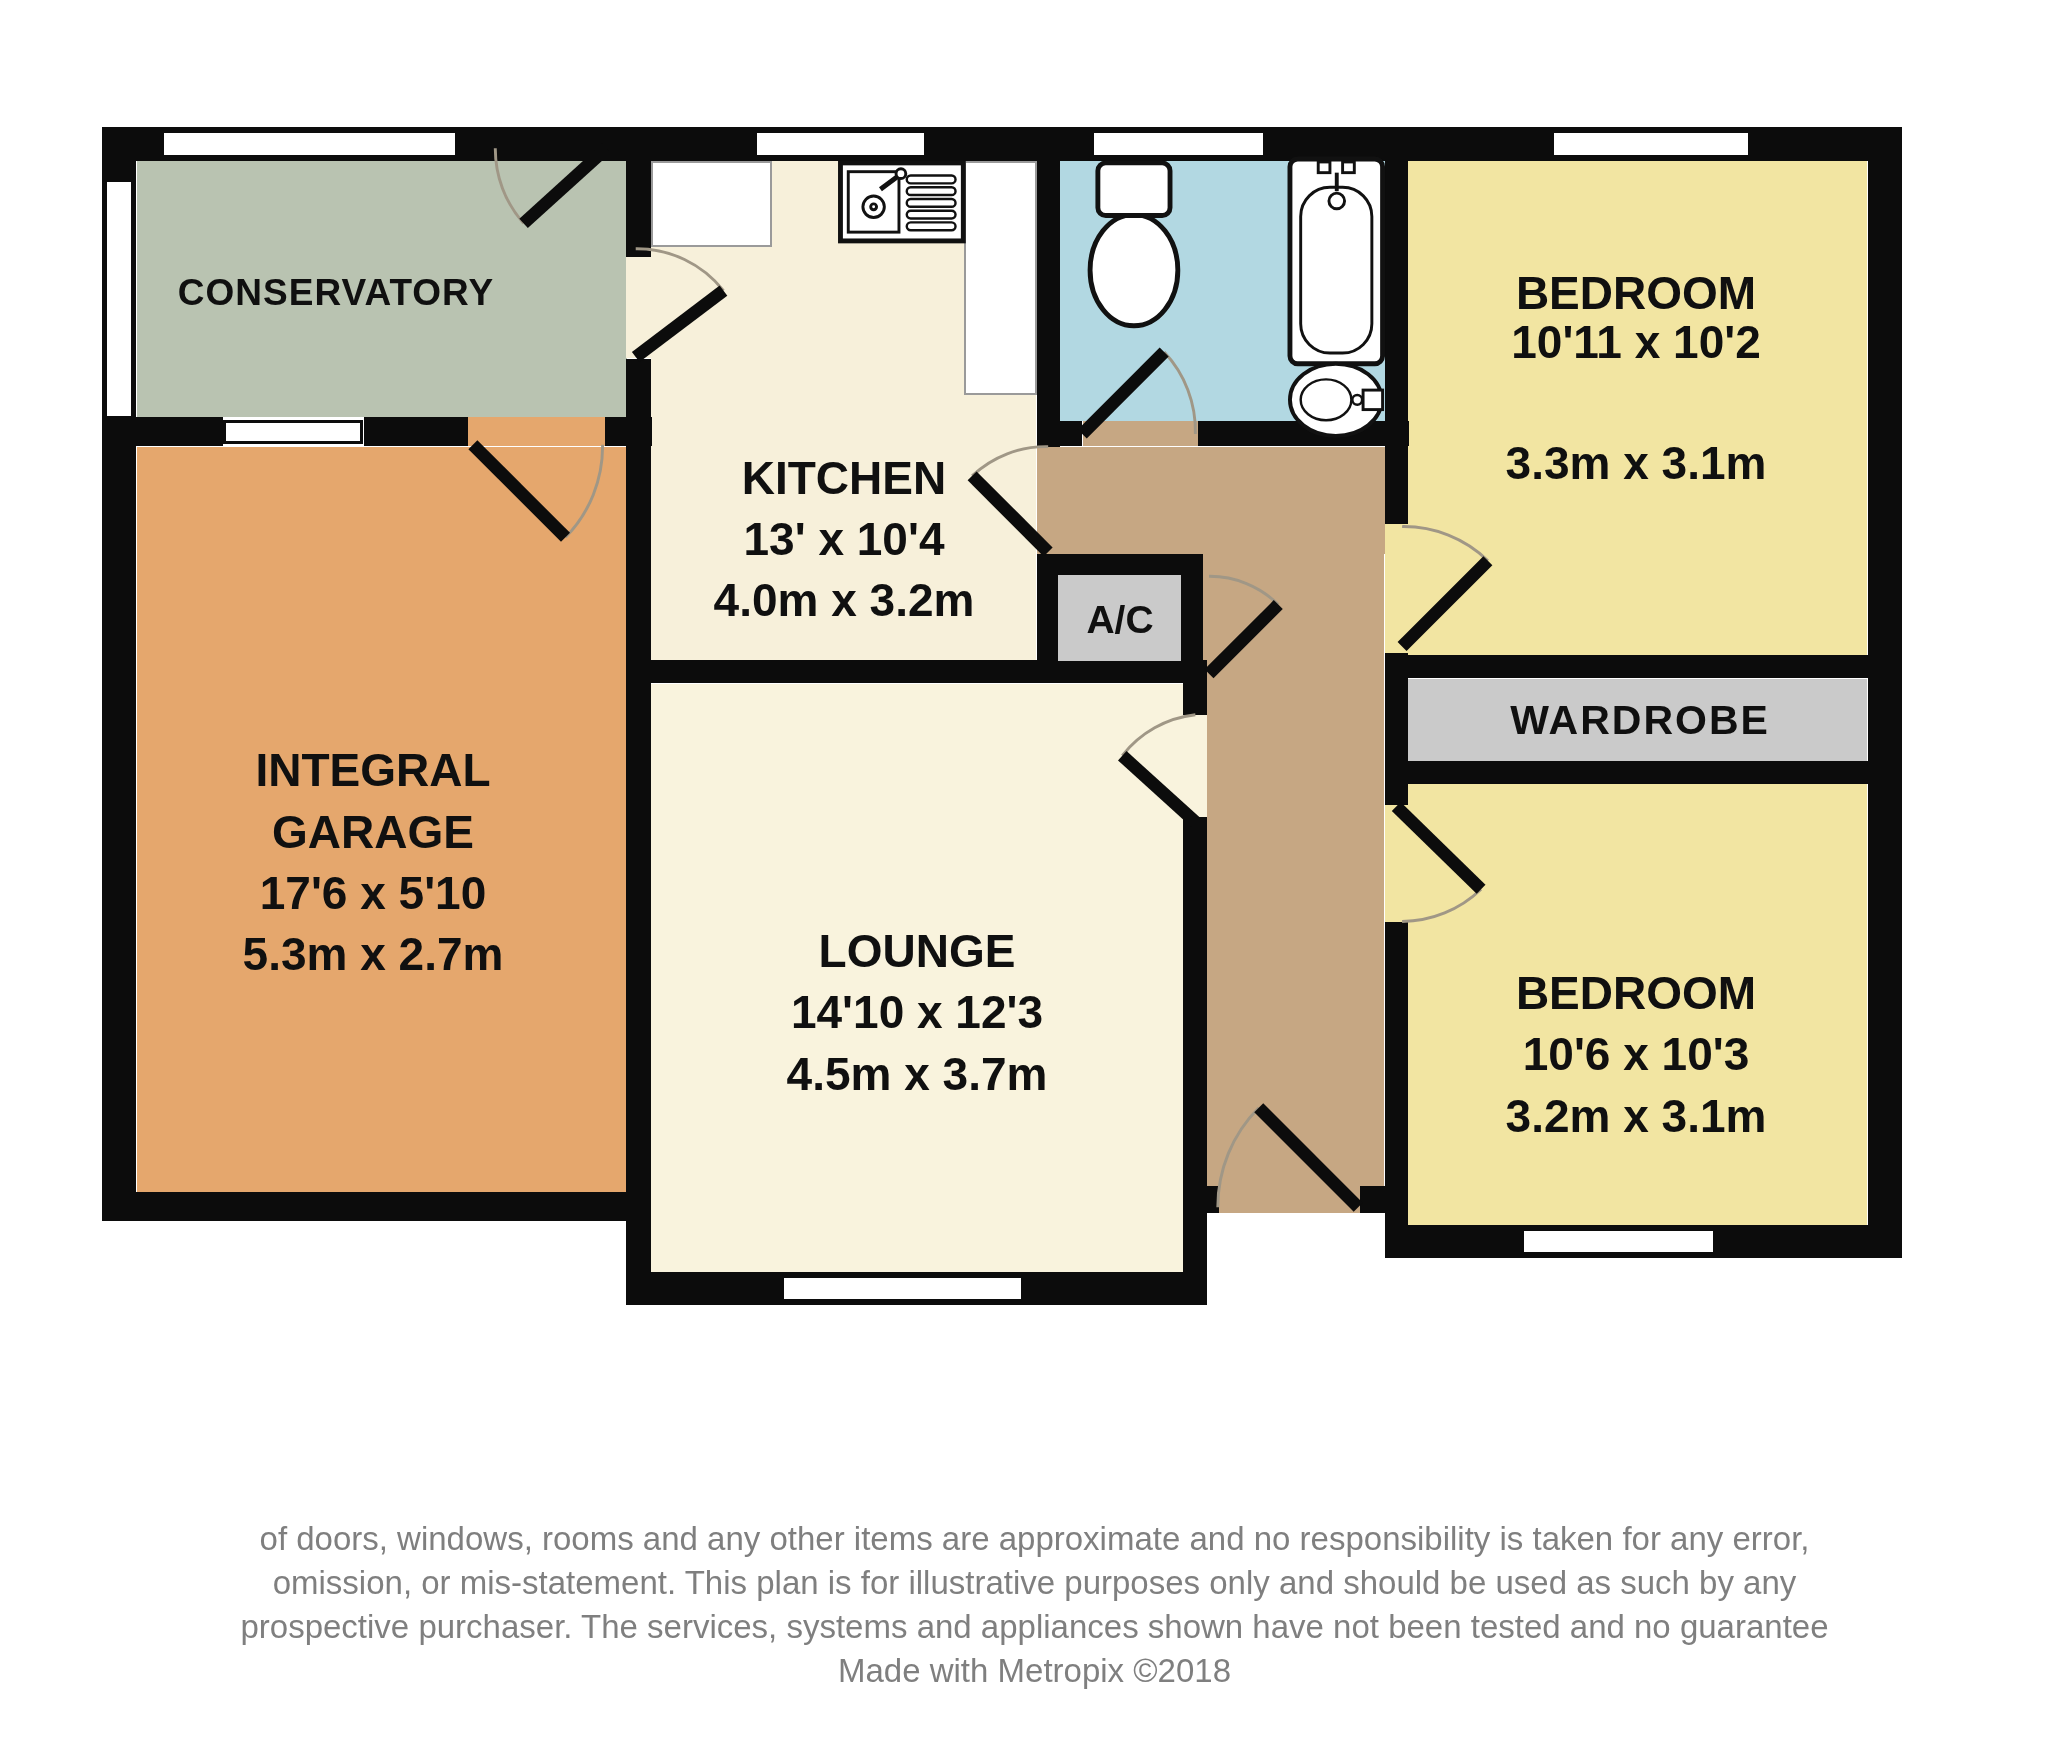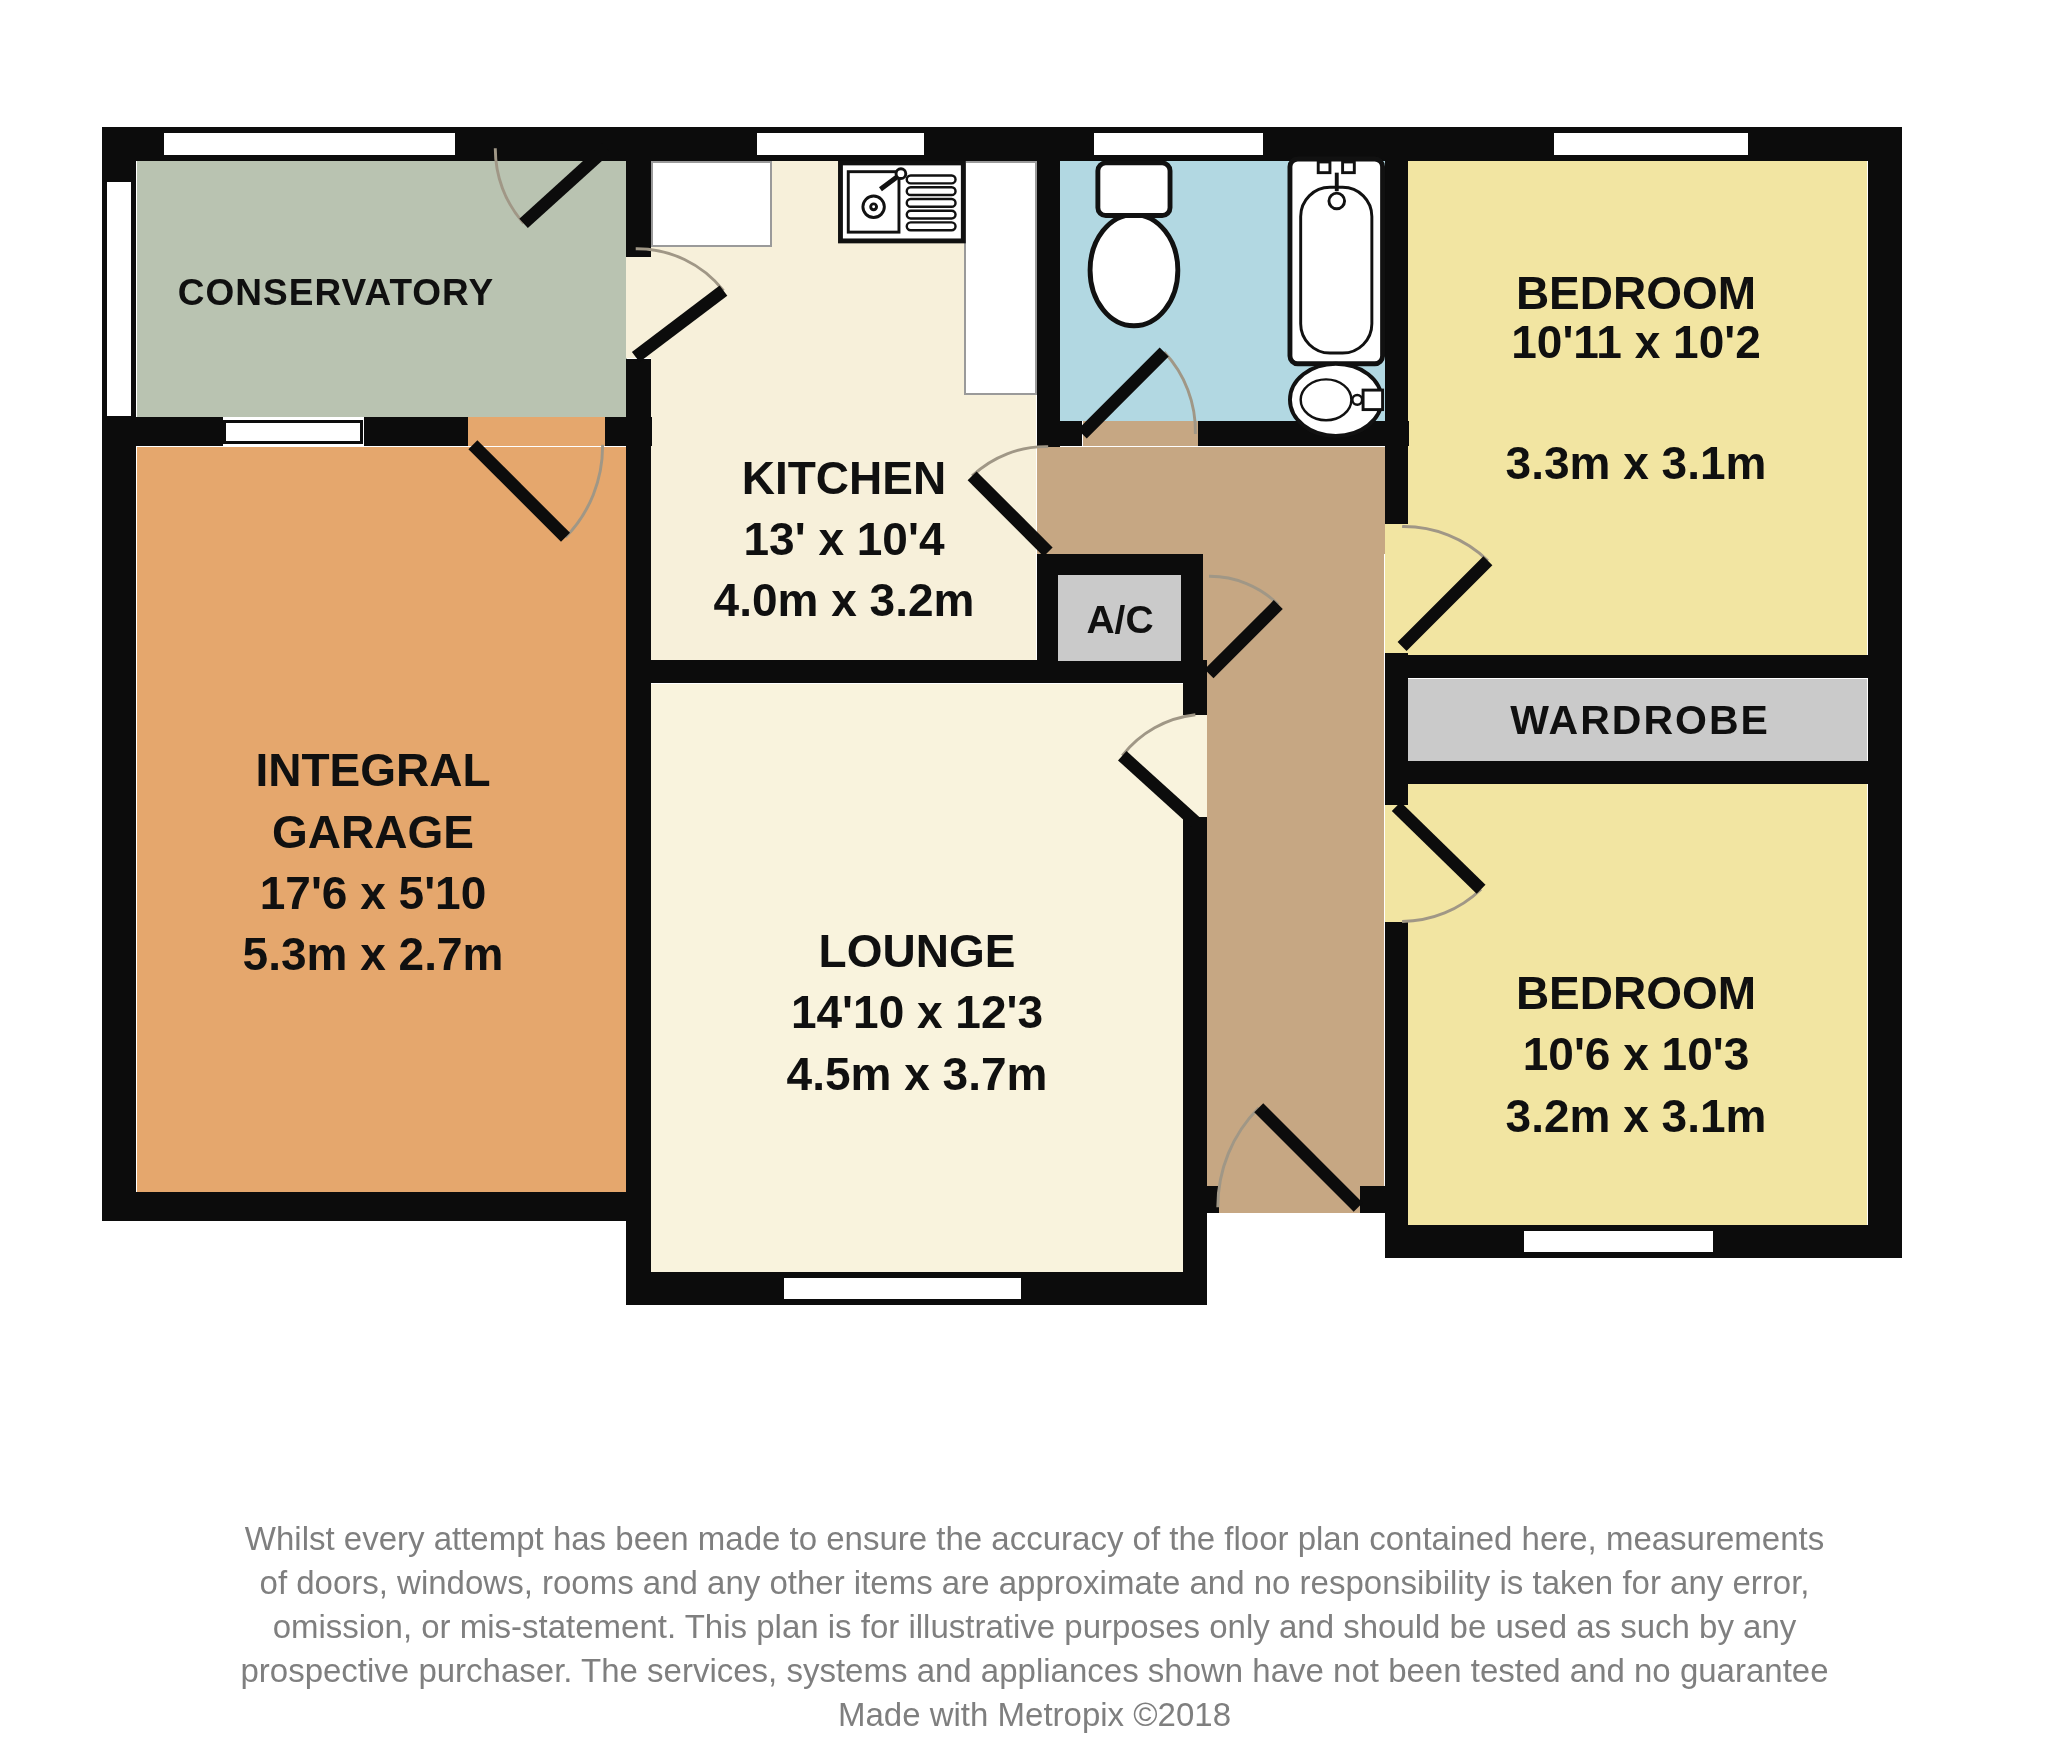--- a/index.html
+++ b/index.html
@@ -187,21 +187,20 @@
   <div class="label lbl-room" style="left:1636px;top:415px;margin-top:48px;">3.3m x 3.1m</div>
 
   <div class="label lbl-room" style="left:1636px;top:993px;">BEDROOM</div>
   <div class="label lbl-room" style="left:1636px;top:1054px;">10'6 x 10'3</div>
   <div class="label lbl-room" style="left:1636px;top:1116px;">3.2m x 3.1m</div>
 
   <div class="label lbl-ward" style="left:1640px;top:720px;">WARDROBE</div>
   <div class="label lbl-ac" style="left:1120px;top:620px;">A/C</div>
 
   <div class="footer">
-    <div>Whilst every attempt has been made to ensure the accuracy of the floor plan contained here, measurements</div>
     <div>of doors, windows, rooms and any other items are approximate and no responsibility is taken for any error,</div>
     <div>omission, or mis-statement. This plan is for illustrative purposes only and should be used as such by any</div>
     <div>prospective purchaser. The services, systems and appliances shown have not been tested and no guarantee</div>
     <div>Made with Metropix ©2018</div>
   </div>
 
 </div>
 
 
 </body></html>

